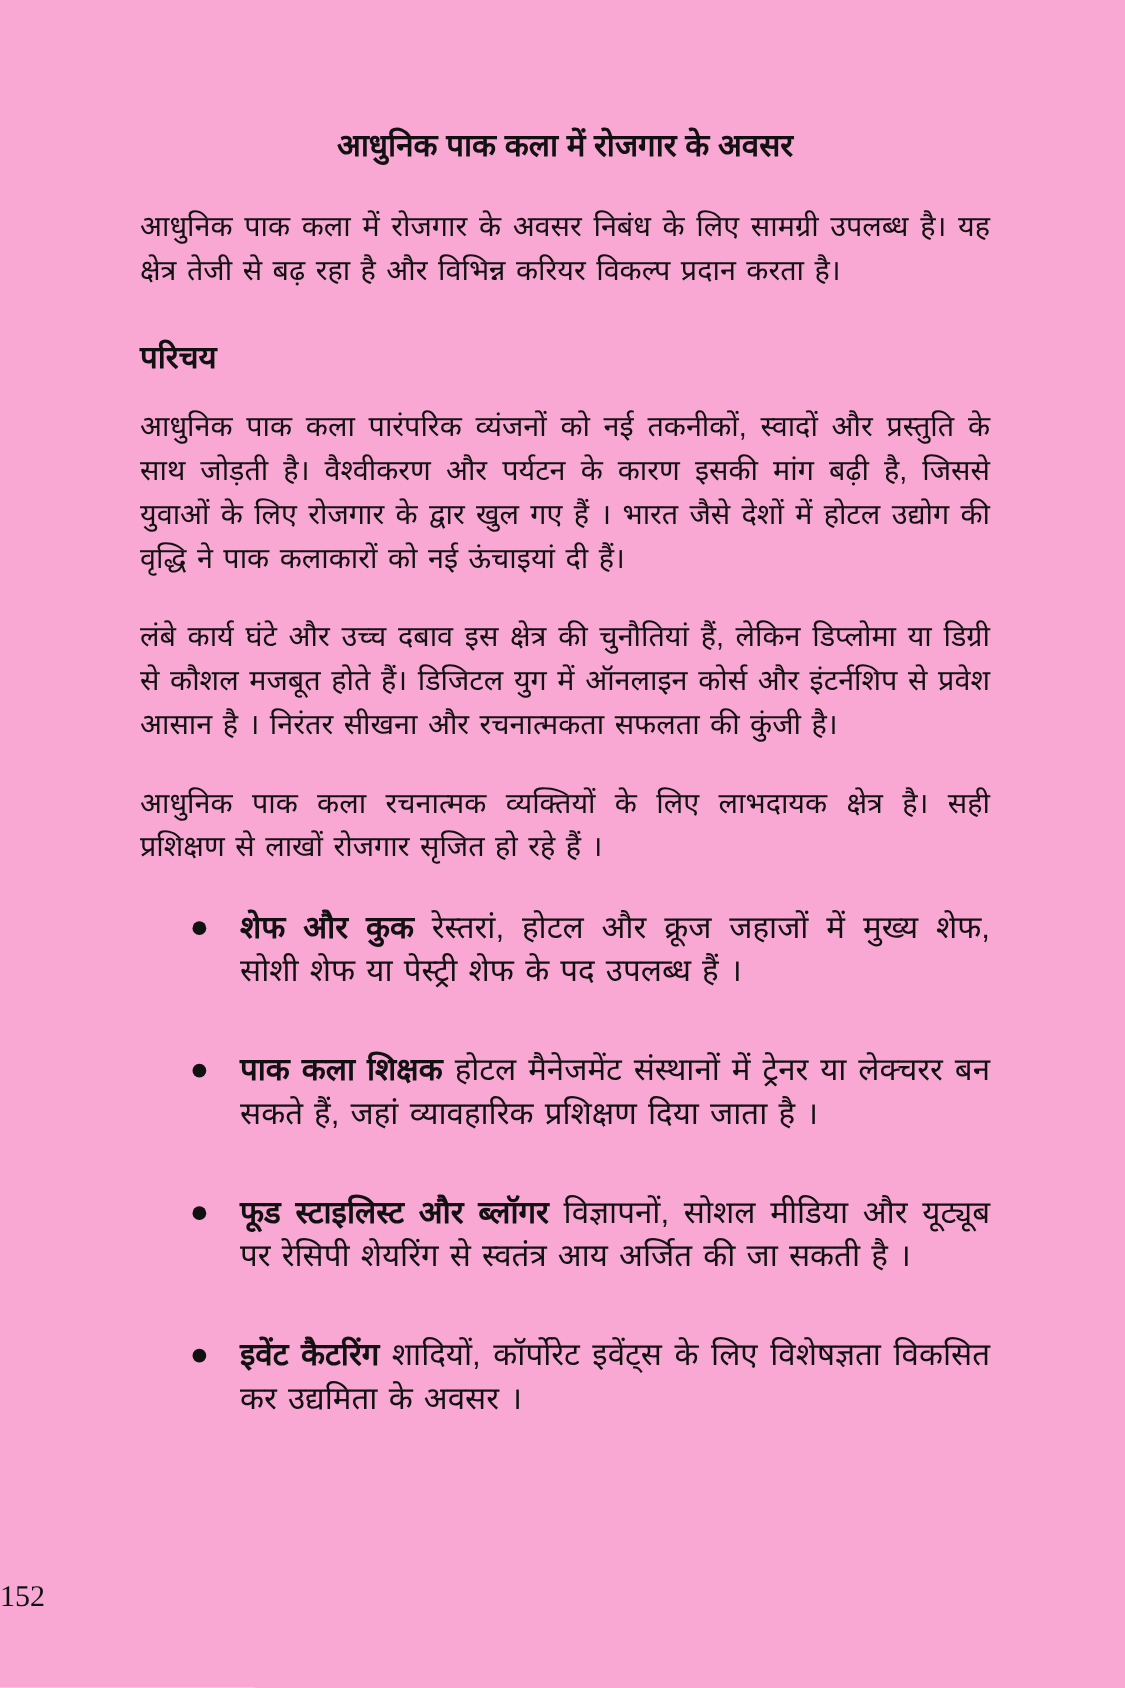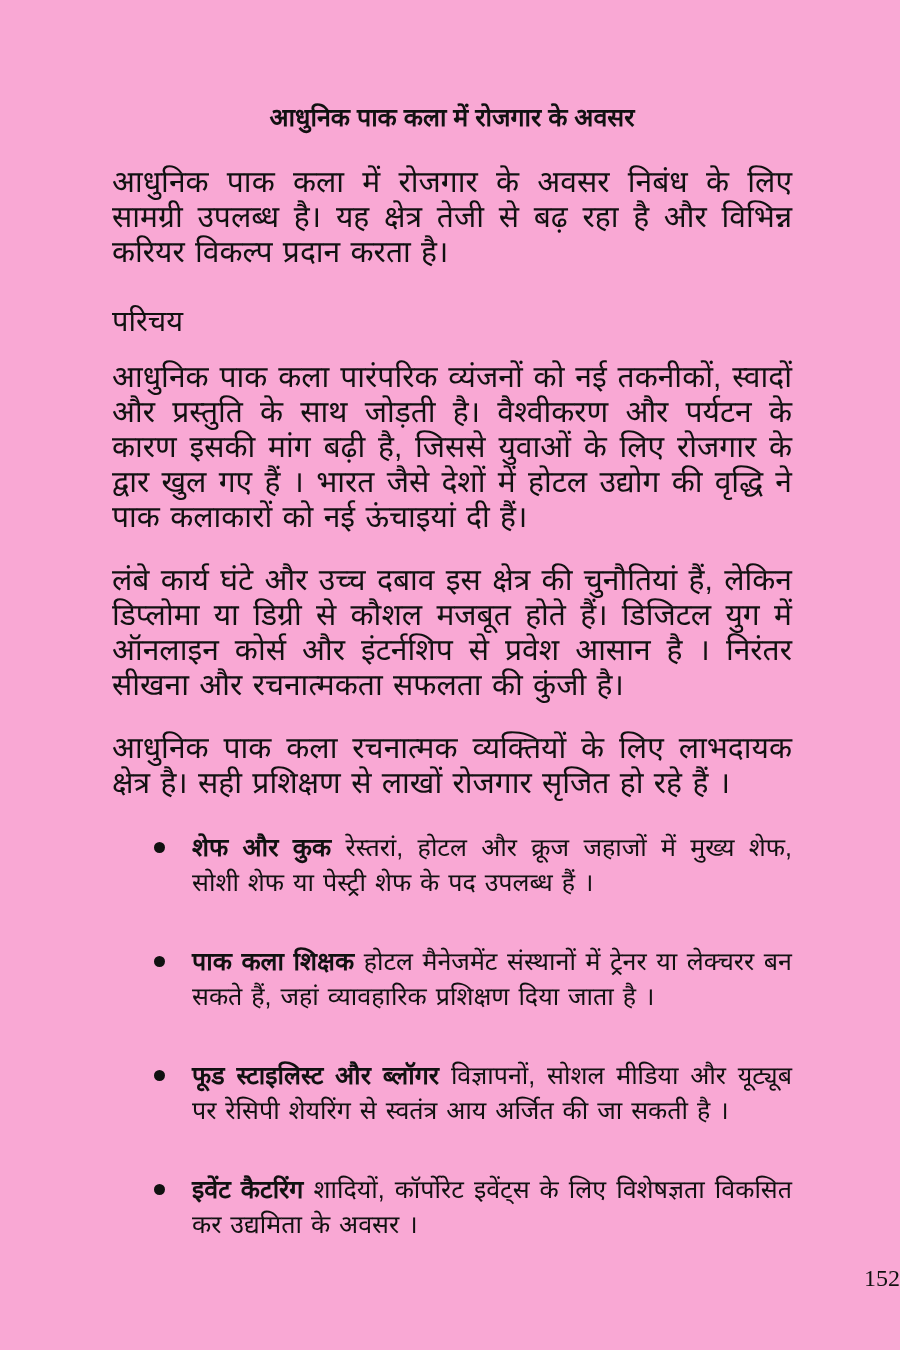--- a/index.html
+++ b/index.html
@@ -26,28 +26,28 @@
   }
   .doc-title {
     text-align: center;
     font-weight: bold;
     font-size: 25px;
     line-height: 34px;
     margin: 0 0 30px 0;
   }
   .para {
     text-align: justify;
-    font-size: 30px;
+    font-size: 23px;
     line-height: 35px;
     margin: 0 0 28px 0;
     word-spacing: 2px;
   }
   .section-heading {
-    font-weight: normal;
-    font-size: 29px;
+    font-weight: bold;
+    font-size: 25px;
     line-height: 32px;
     margin: 36px 0 22px 0;
     text-align: left;
   }
   .bullet-list {
     list-style: none;
     margin: 30px 0 0 0;
     padding: 0 0 0 42px;
   }
   .bullet-item {
@@ -69,21 +69,21 @@
     background: #111111;
   }
   .bullet-lead {
     font-weight: bold;
   }
   .page-number {
     position: absolute;
     bottom: 58px;
     left: 0;
     right: 0;
-    text-align: right;
+    text-align: left;
     font-family: "Liberation Serif", "DejaVu Serif", serif;
     font-size: 24px;
     color: #111111;
   }
 </style>
 </head>
 <body>
 
 <div class="page">
   <div class="content">

